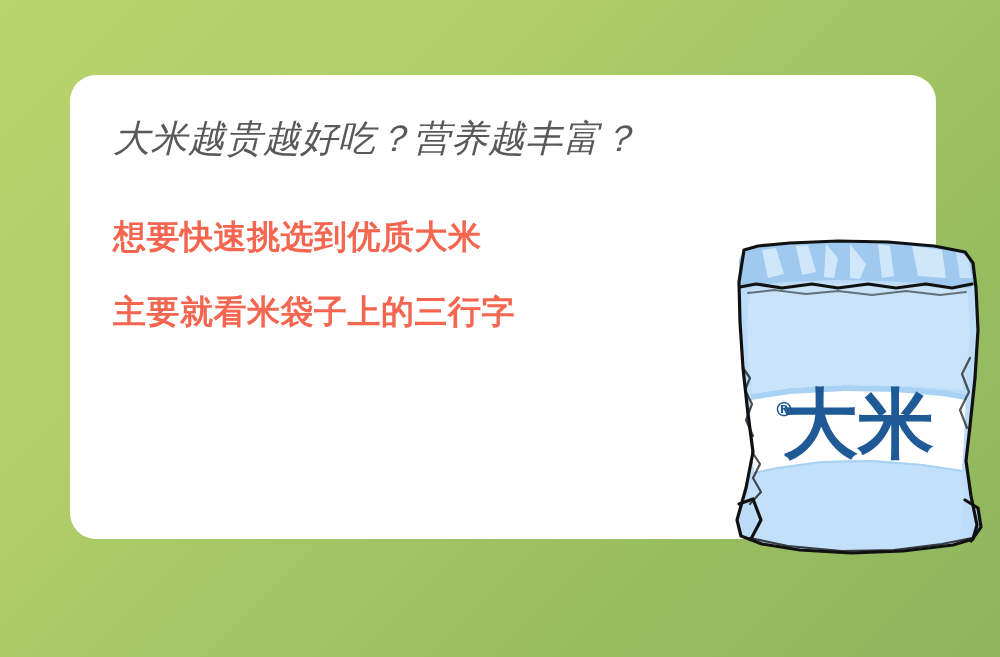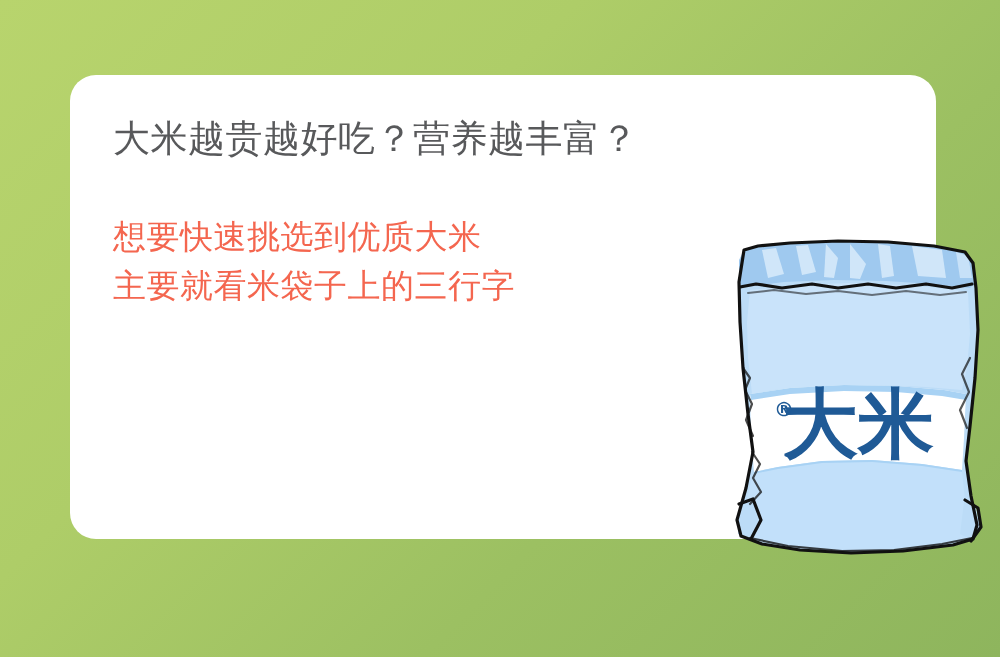--- a/index.html
+++ b/index.html
@@ -40,33 +40,35 @@
     width: 800px;
   }
 
   .headline {
     color: #58595b;
     font-size: 37px;
     line-height: 53px;
     letter-spacing: 0.5px;
     white-space: nowrap;
     font-weight: 400;
+    font-style: italic;
   }
 
   #highlight-block {
     margin-top: 47px;
   }
 
   .highlight {
     color: #f4664f;
     font-size: 33px;
     line-height: 49px;
     letter-spacing: 0.5px;
     white-space: nowrap;
-    font-weight: 400;
+    font-weight: 700;
+    margin-top: 26px;
   }
 
   
   #rice-bag {
     position: absolute;
     left: 726px;
     top: 238px;
     width: 262px;
     height: 330px;
   }

